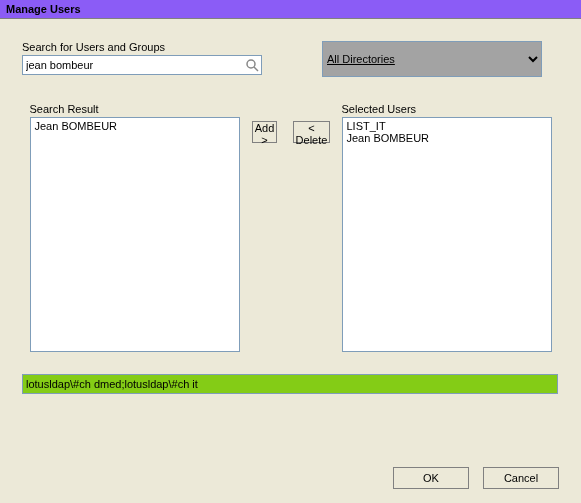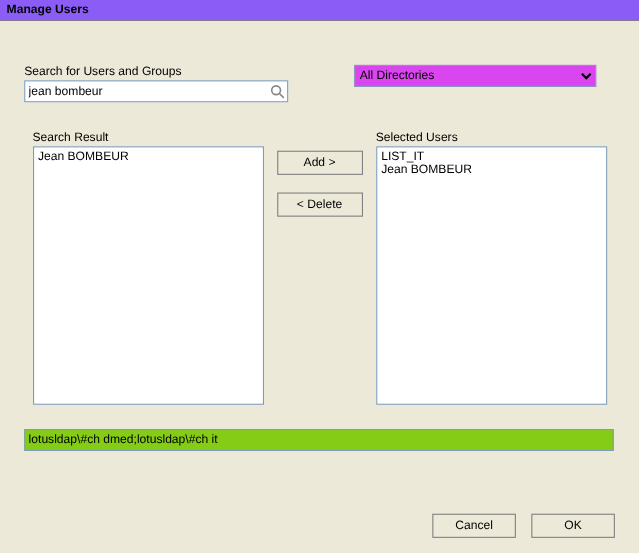--- a/index.html
+++ b/index.html
@@ -13,22 +13,21 @@
     height: 503px;
     overflow: hidden;
   }
   .titlebar {
     background: #8b5cf6;
     border-bottom: 1px solid #808080;
     padding: 3px 6px;
     font-weight: bold;
   }
   .content {
-    padding: 12px 22px 10px 22px;
-    margin-top: 28px;
+    padding: 22px 22px 10px 22px;
   }
   .row1 {
     display: flex;
     gap: 60px;
   }
   .col {
     display: flex;
     flex-direction: column;
   }
   .label {
@@ -51,24 +50,25 @@
     right: 3px;
     top: 50%;
     transform: translateY(-50%);
     width: 14px; height: 14px;
     pointer-events: none;
   }
   .search-icon svg { display: block; }
   .select-wrap { width: 220px; }
   select.combo {
     width: 100%;
-    height: 20px;
+    height: 36px;
     border: 1px solid #7f9db9;
-    background: #d946ef;
+    background: #a3a3a3;
     font: inherit;
+    text-decoration: underline;
   }
   .row2 {
     display: flex;
     margin-top: 26px;
     gap: 12px;
     justify-content: center;
   }
   .listbox {
     width: 210px;
     height: 235px;
@@ -77,21 +77,21 @@
     overflow-y: scroll;
     padding: 2px 3px;
   }
   .listbox .item {
     padding: 0 1px;
     white-space: nowrap;
     cursor: default;
   }
   .mid-buttons {
     display: flex;
-    flex-direction: column;
+    flex-direction: row;
     gap: 16px;
     padding-top: 18px;
     width: 78px;
   }
   button.btn {
     font: inherit;
     height: 22px;
     border: 1px solid #808080;
     background: #ece9d8;
     padding: 0;
@@ -169,15 +169,15 @@
     </div>
   </div>
 
   <div class="manual-row">
     <input type="text" class="manual-input" value="lotusldap\#ch dmed;lotusldap\#ch it" style="">
   </div>
 
 </div>
 
 <div class="footer">
+  <button class="btn">OK</button>
   <button class="btn">Cancel</button>
-  <button class="btn">OK</button>
 </div>
 
 </body></html>

